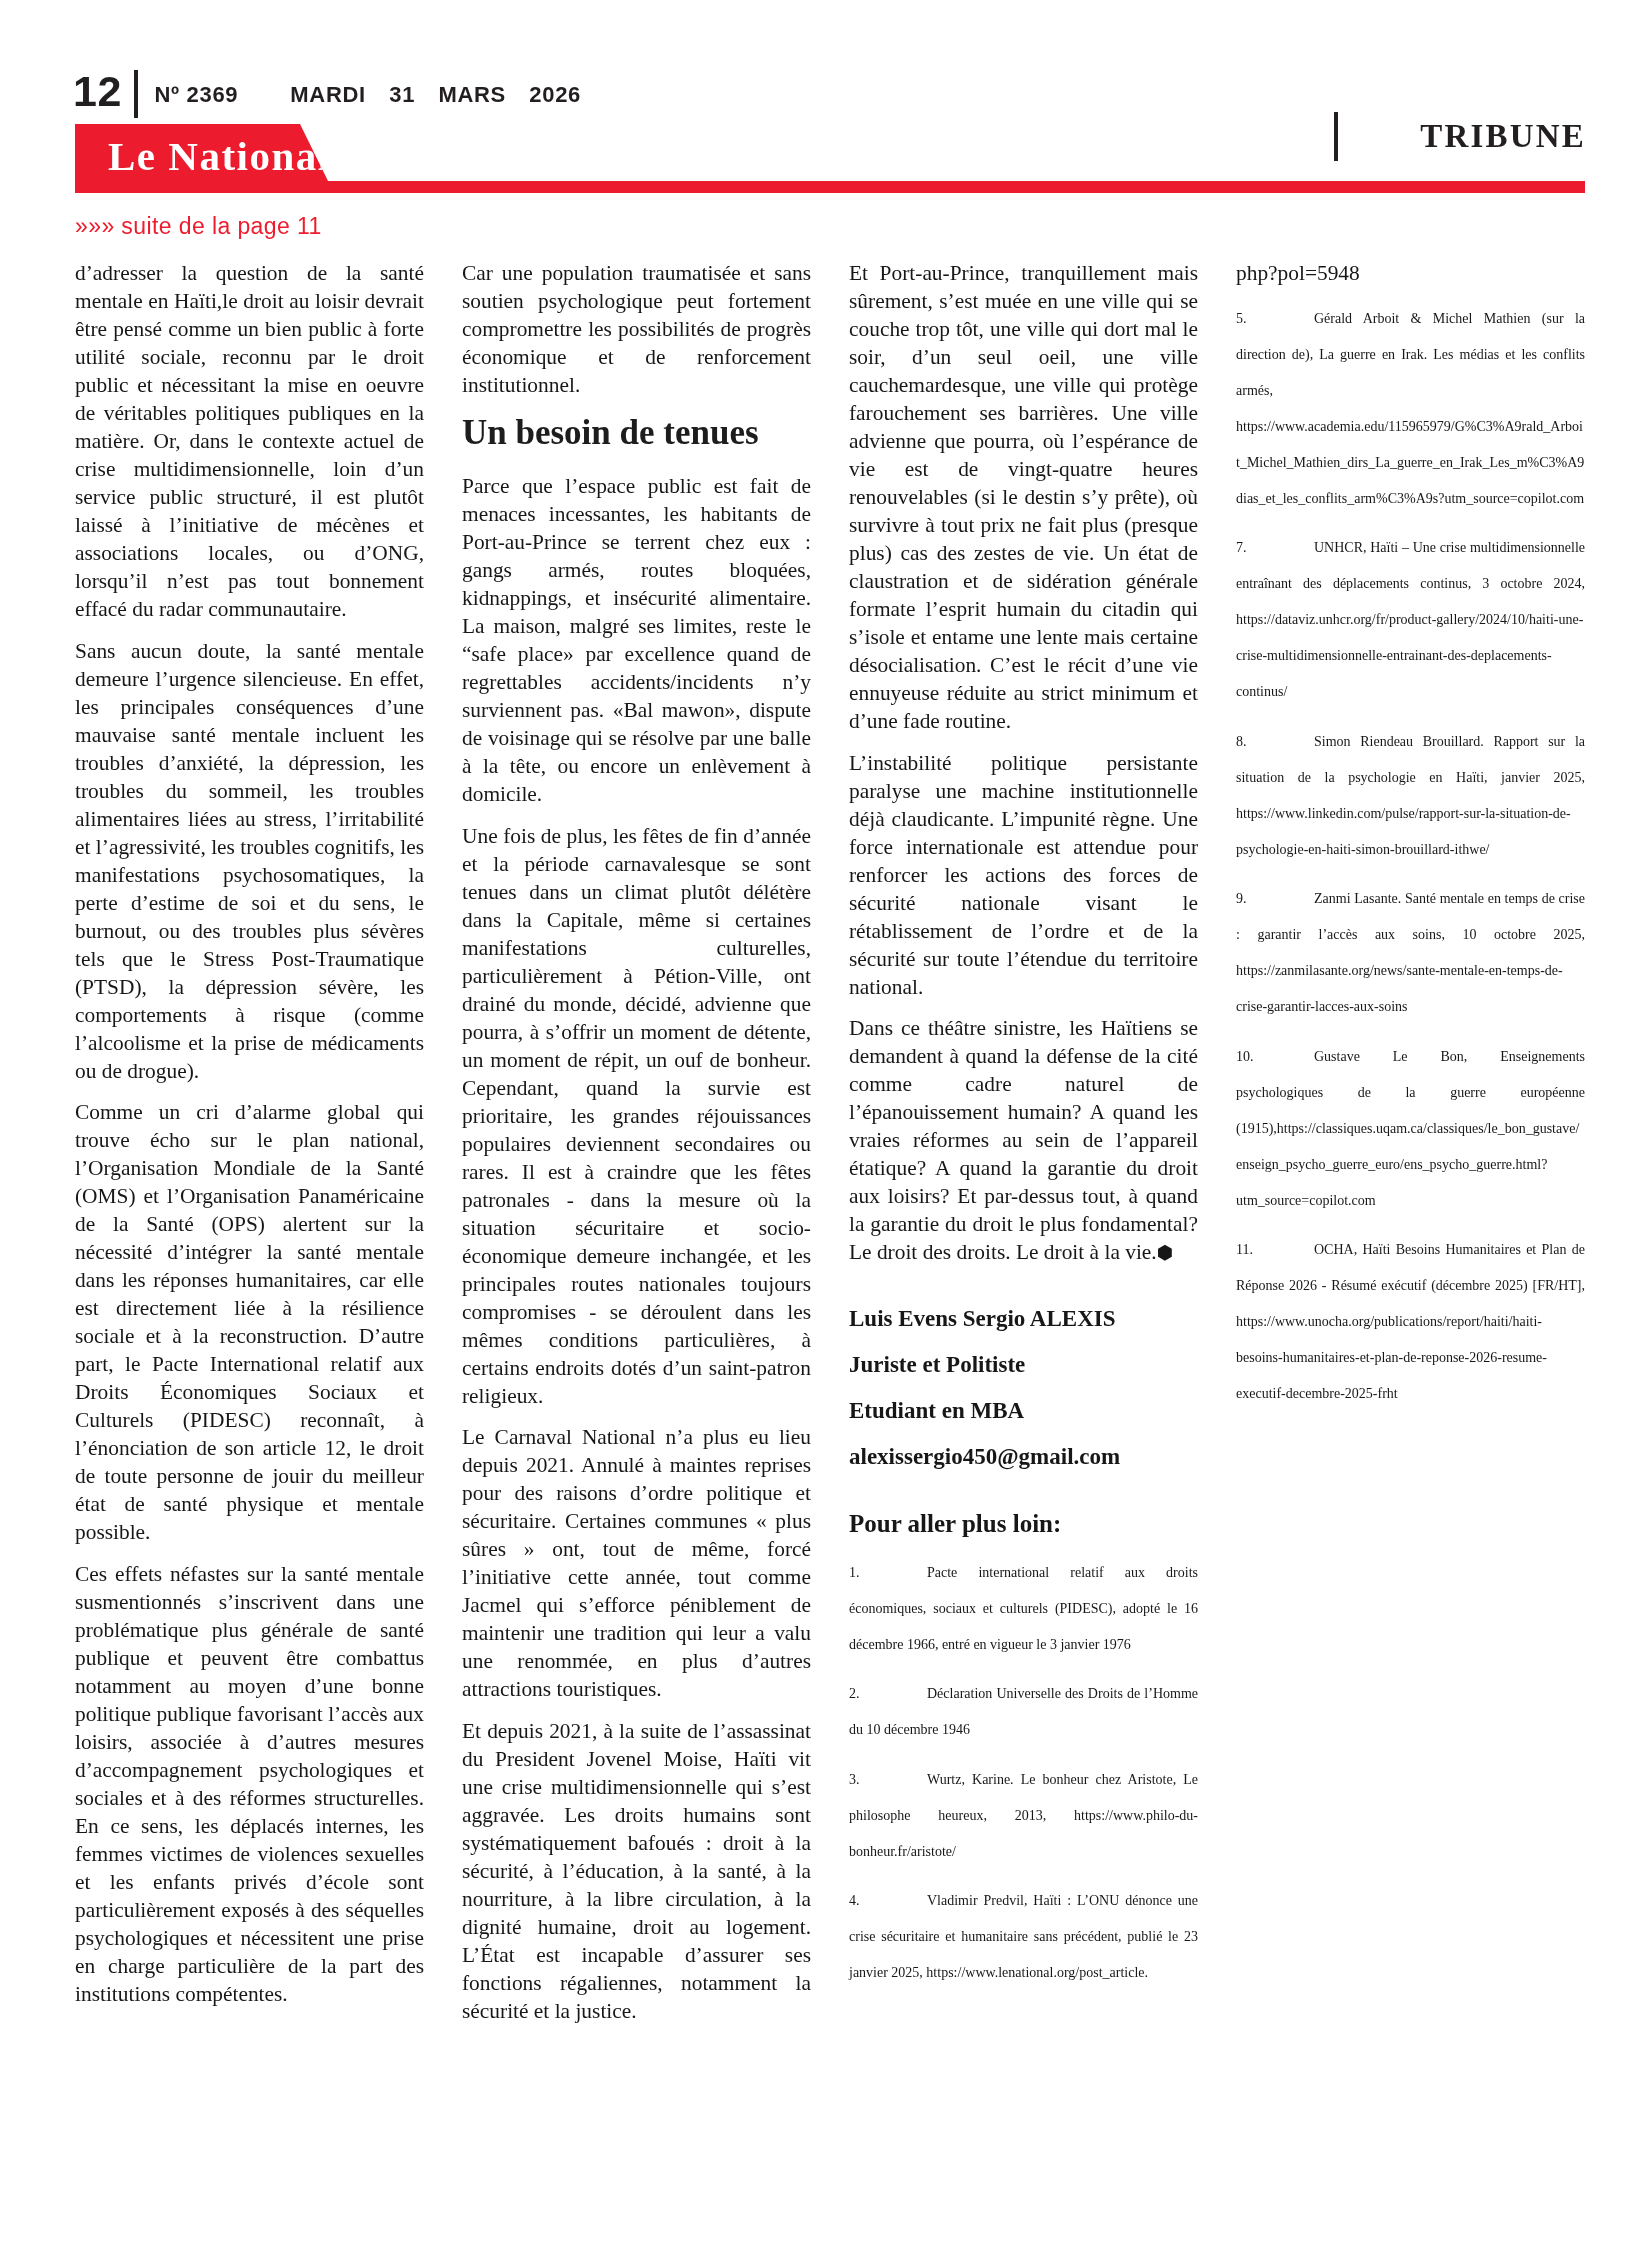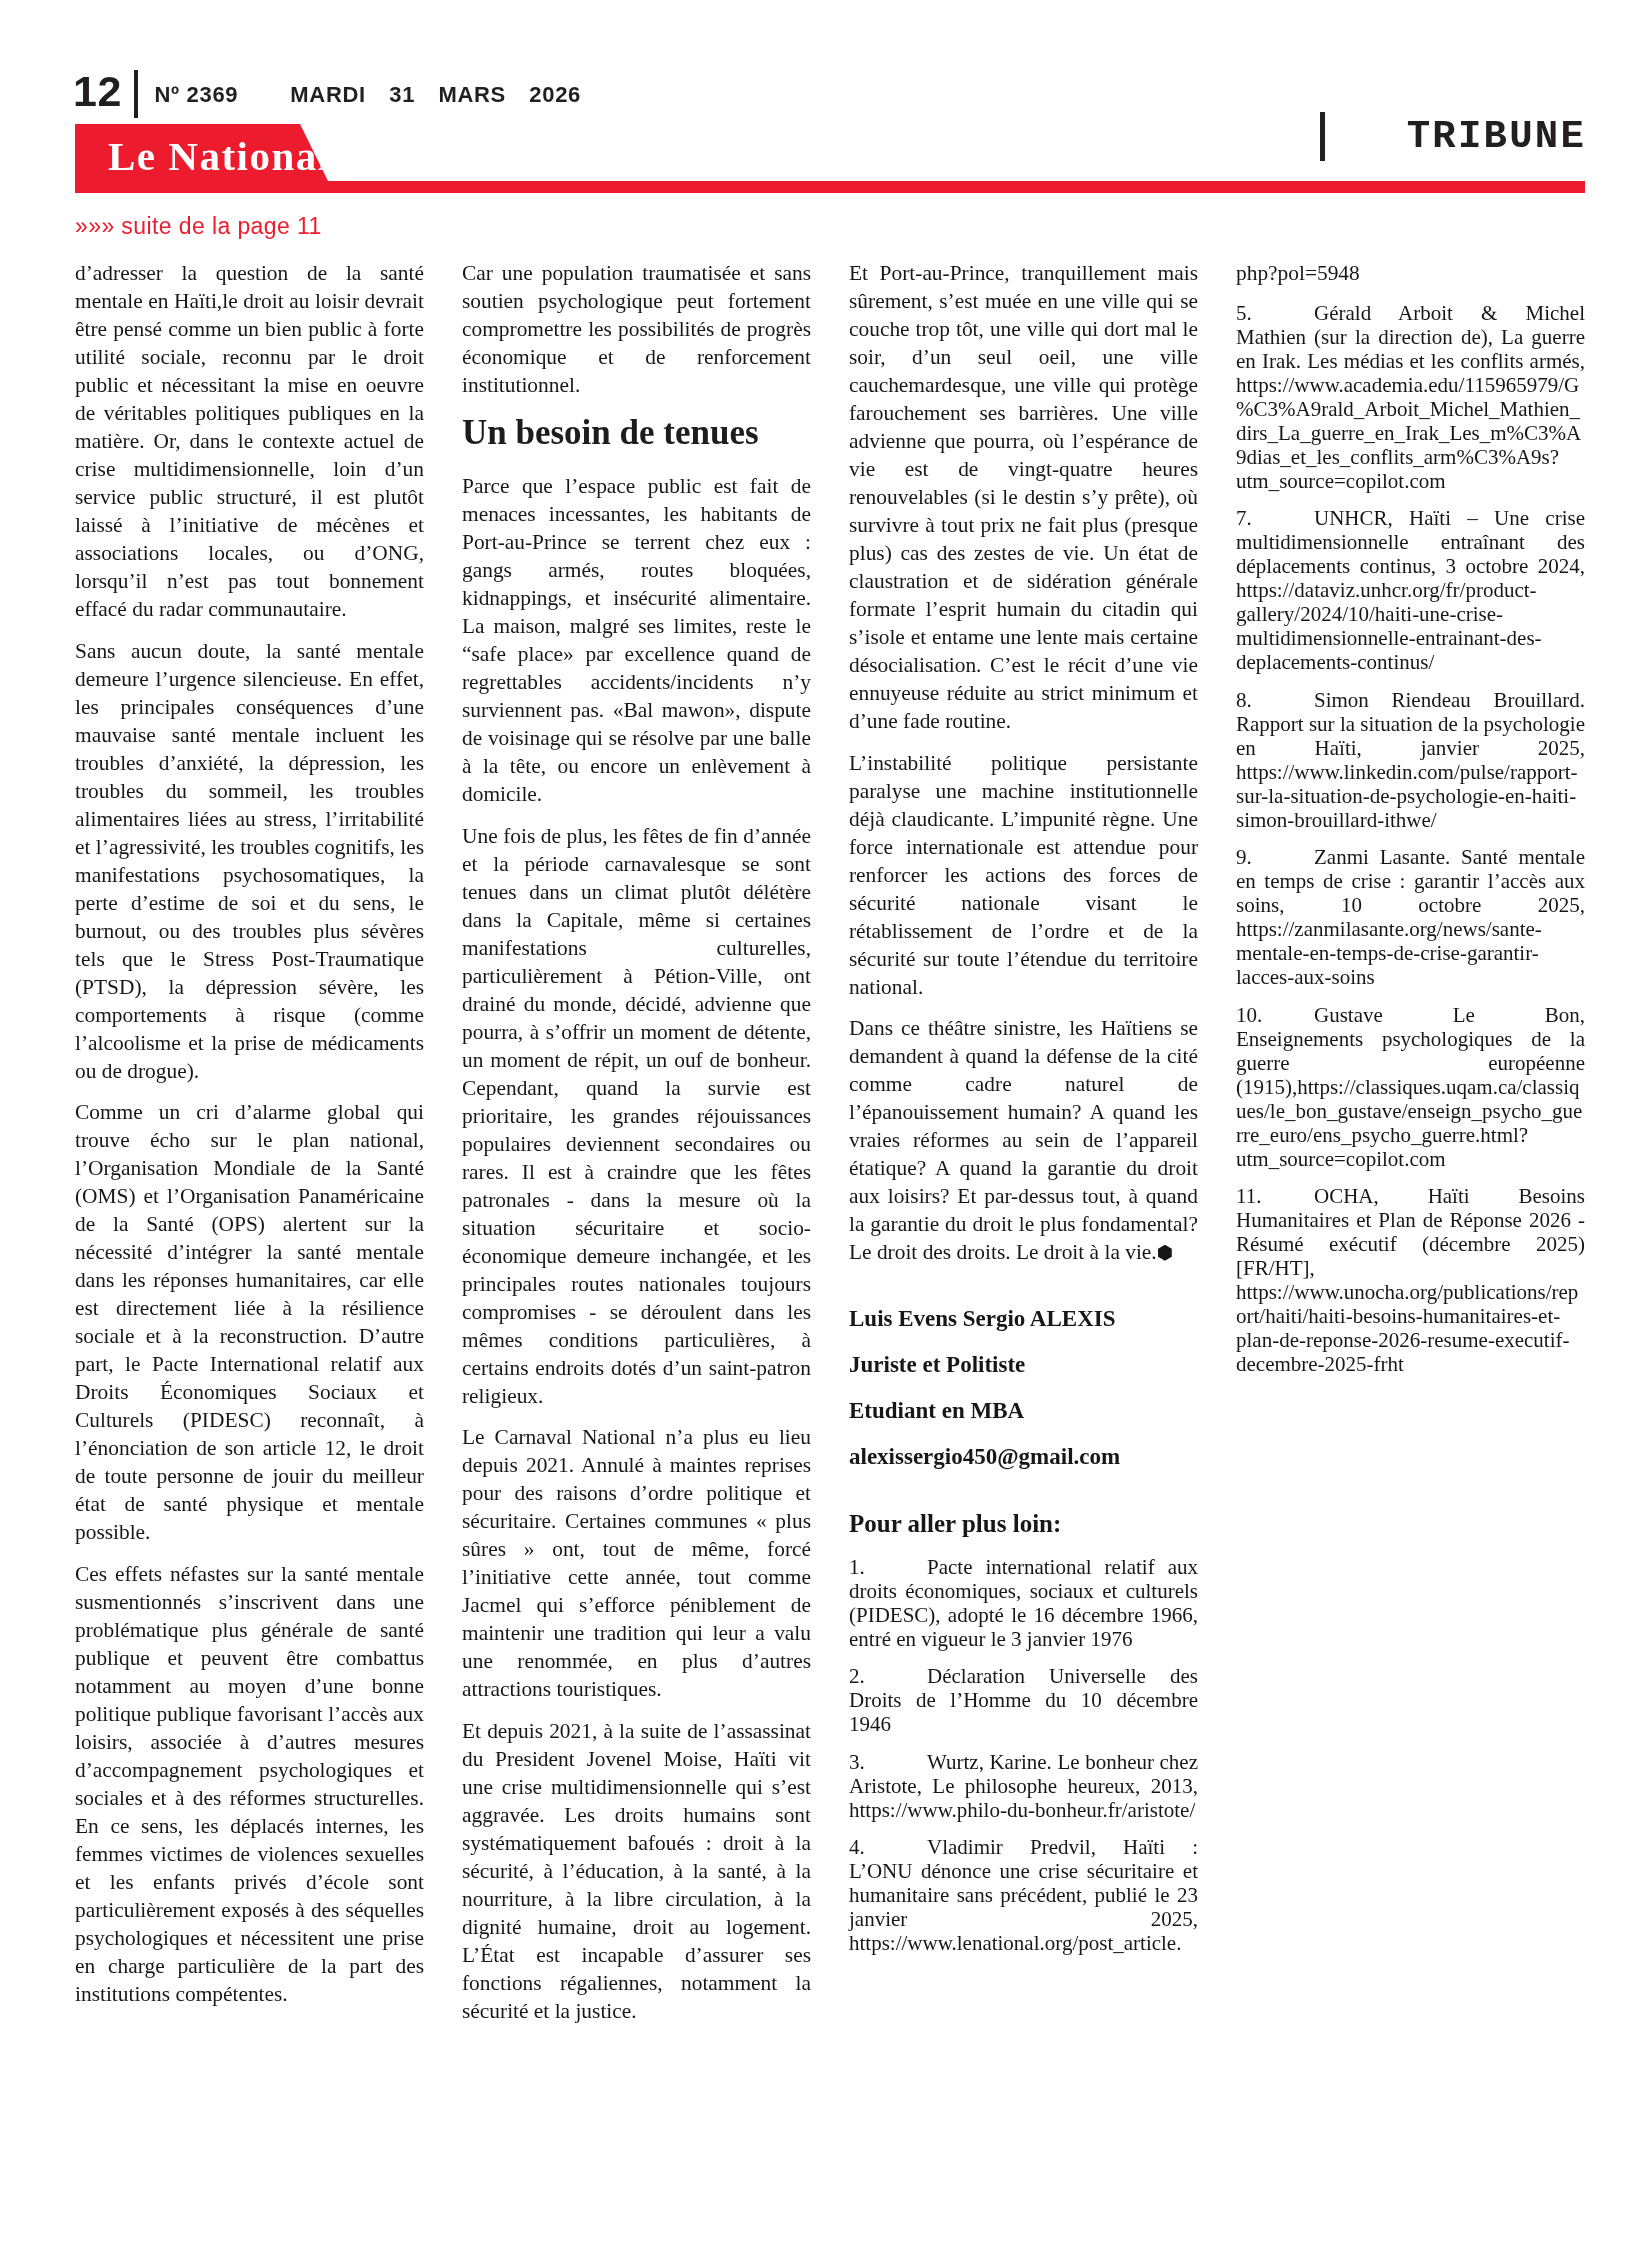--- a/index.html
+++ b/index.html
@@ -31,23 +31,23 @@
 
   .section-head {
     position: absolute;
     top: 112px;
     right: 64px;
     display: flex;
     align-items: center;
   }
   .section-vbar { width: 4.5px; height: 49px; background: #231f20; margin-right: 82px; }
   .section-title {
-    font-family: Liberation Mono, monospace;
-    font-weight: 700;
-    font-size: 39px;
+    font-family: Liberation Serif, serif;
+    font-weight: 700;
+    font-size: 33px;
     letter-spacing: 2.2px;
     color: #231f20;
   }
 
   .banner {
     position: absolute;
     left: 75px;
     top: 124px;
     width: 1510px;
     height: 69px;
@@ -109,22 +109,22 @@
     line-height: 28px;
     margin: 0 0 18px 0;
   }
   p.sig-first { margin-top: 39px; }
   p.further-head {
     font-weight: 700;
     font-size: 25px;
     margin: 39px 0 16.5px 0;
   }
   p.ref {
-    font-size: 21px;
-    line-height: 24px;
+    font-size: 14px;
+    line-height: 36px;
     text-align: justify;
     margin: 0 0 13.5px 0;
   }
   .ref-num { display: inline-block; width: 78px; }
   .ref-text { overflow-wrap: anywhere; }
   p.url-cont {
     font-size: 21.4px;
     line-height: 28px;
     margin: 0 0 13.5px 0;
     overflow-wrap: anywhere;

